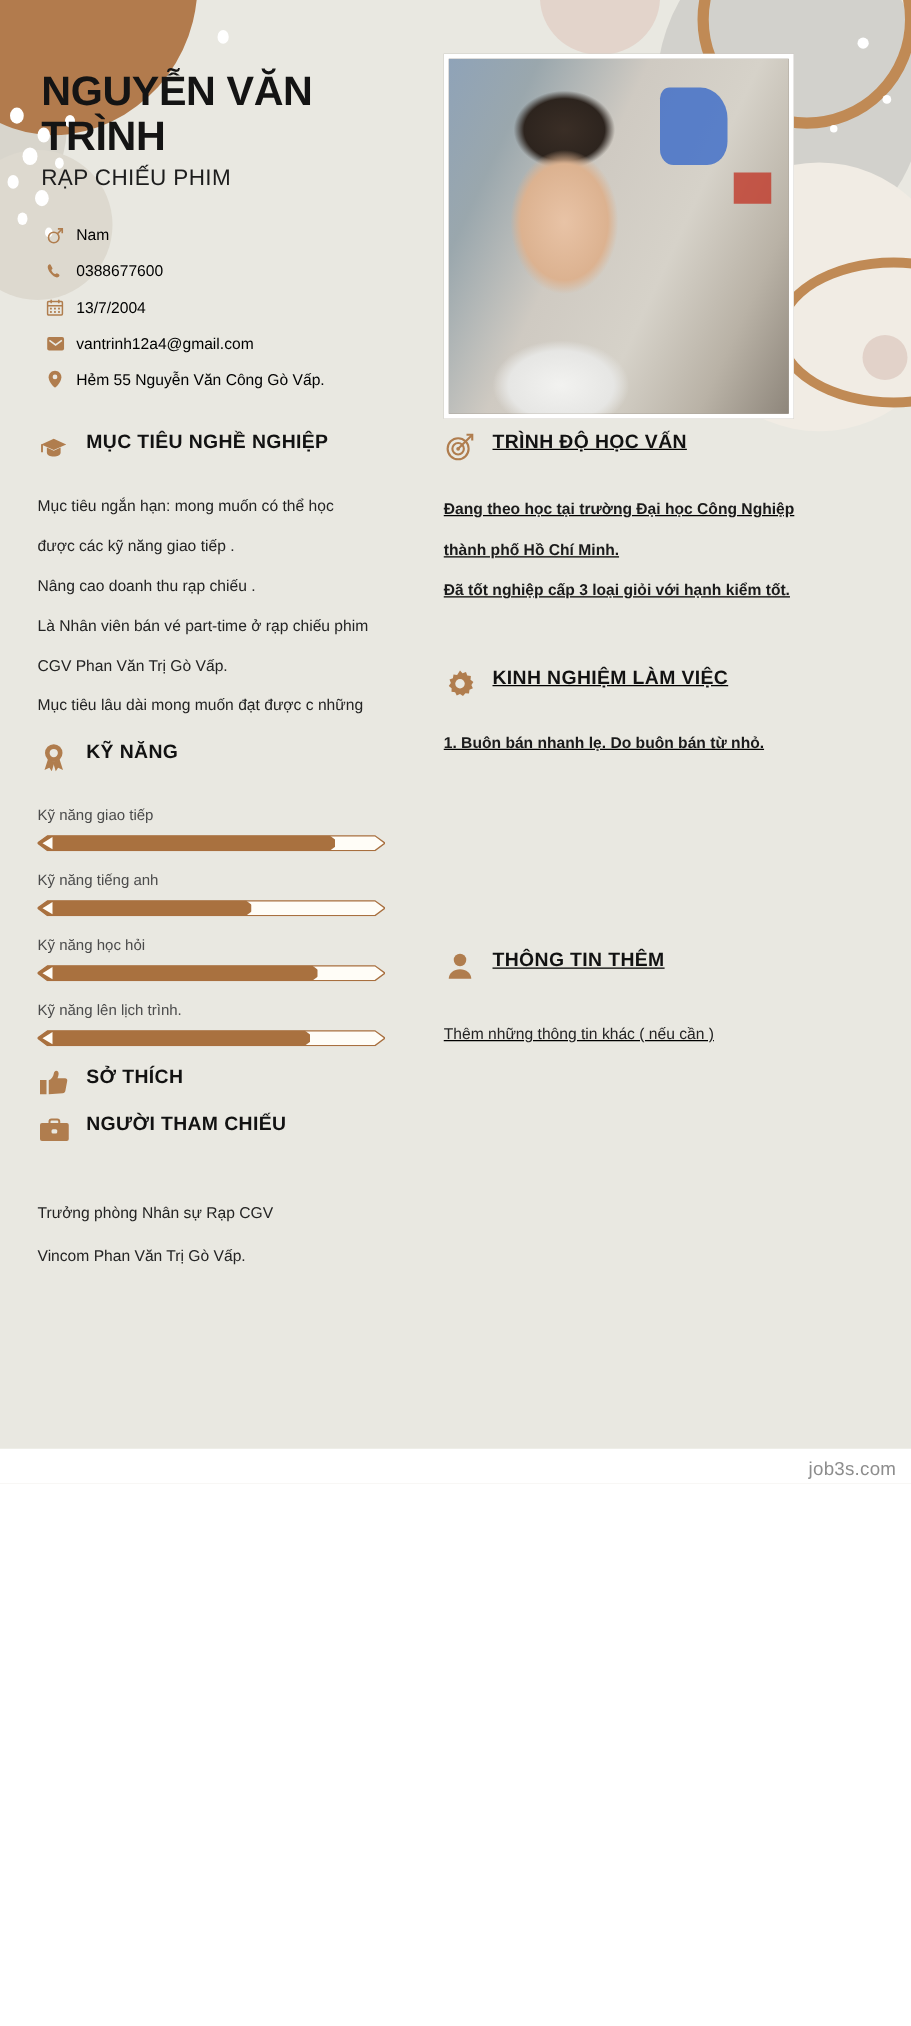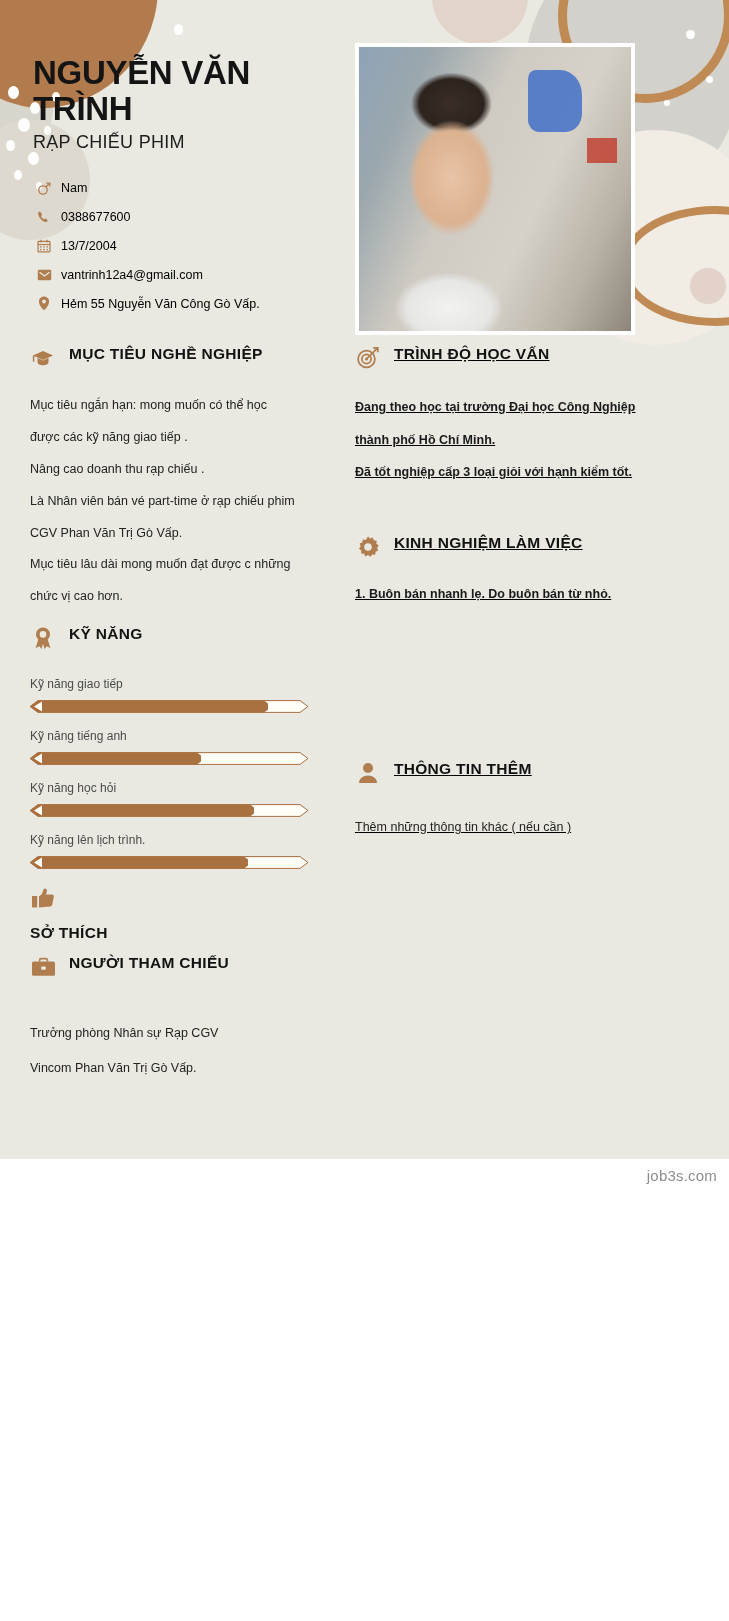--- a/index.html
+++ b/index.html
@@ -358,21 +358,20 @@
       </span>
       <span class="sec-title">MỤC TIÊU NGHỀ NGHIỆP</span>
     </div>
     <div class="body-text" style="margin-top:19px;width:296px;">
       <div>Mục tiêu ngắn hạn: mong muốn có thể học</div>
       <div class="nojust"> được các kỹ năng giao tiếp .</div>
       <div class="nojust">Nâng cao doanh thu rạp chiếu .</div>
       <div class="nojust">Là Nhân viên bán vé part-time ở rạp chiếu phim</div>
       <div class="nojust">CGV Phan Văn Trị Gò Vấp.</div>
       <div>Mục tiêu lâu dài mong muốn đạt được c những</div>
-      <div class="nojust">chức vị cao hơn.</div>
     </div>
 
     <div class="sec-head" style="margin-top:12px;">
       <span class="sec-ico">
         <svg width="22" height="24" viewBox="0 0 22 24">
             <circle cx="11" cy="8.4" r="7" fill="currentColor"></circle>
             <circle cx="11" cy="8.4" r="3.3" fill="#e9e8e1"></circle>
             <path d="M6.3 13.6 3.6 22l3.9-1.8L9.4 23l2.3-7.6z" fill="currentColor"></path>
             <path d="M15.7 13.6 18.4 22l-3.9-1.8L12.6 23l-2.3-7.6z" fill="currentColor"></path>
           </svg>
@@ -432,21 +431,21 @@
               <path d="M0 6.5 L8 0.6 L214 0.6 L222 6.5 L214 12.4 L8 12.4 Z" fill="#a9713f"></path>
               <path d="M4 6.5 L12 1.6 L12 11.4 Z" fill="#fffdf7"></path>
               <path d="M218 1.6 L226 6.5 L218 11.4 Z" fill="#fffdf7"></path>
             </g>
           </svg>
         </div>
       </div>
 
     </div>
 
-    <div class="sec-head" style="margin-top:12px;flex-direction:column;">
+    <div class="sec-head" style="margin-top:12px;">
       <span class="sec-ico">
         <svg width="24" height="22" viewBox="0 0 24 22">
             <rect x="1" y="9" width="5.2" height="11.4" fill="currentColor"></rect>
             <path d="M8 20.4V9.2c2.4-.9 3.6-3 4-5.2.2-1.3.9-2.4 2-2.4 1.3 0 2 1.1 1.9 2.5-.1 1.3-.5 2.4-.9 3.4h6c1.2 0 2 .9 1.8 2l-1.5 8.1c-.2 1.1-1 1.9-2.1 1.9z" fill="currentColor"></path>
           </svg>
       </span>
       <span class="sec-title">SỞ THÍCH</span>
     </div>
 
     <div class="sec-head" style="margin-top:12px;">

